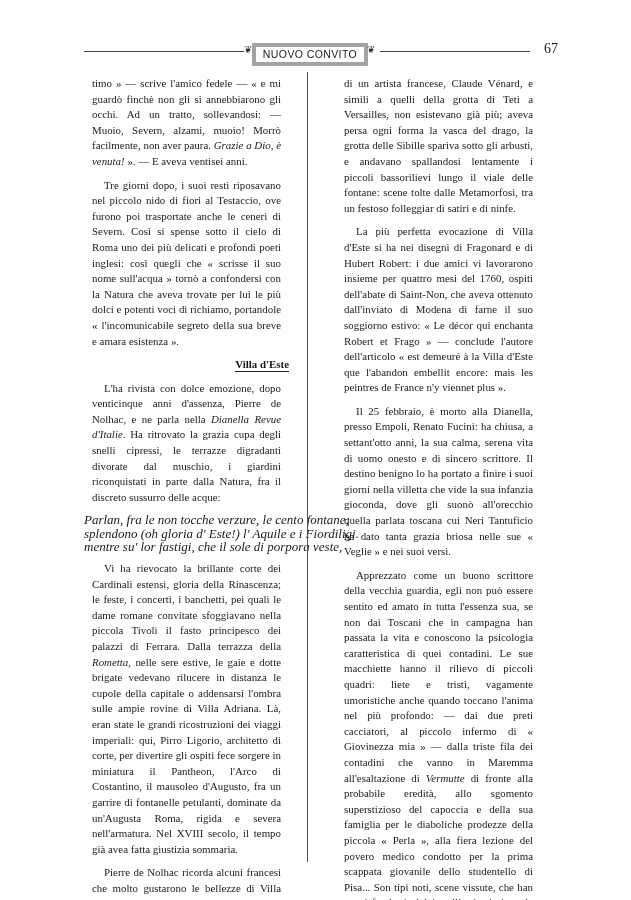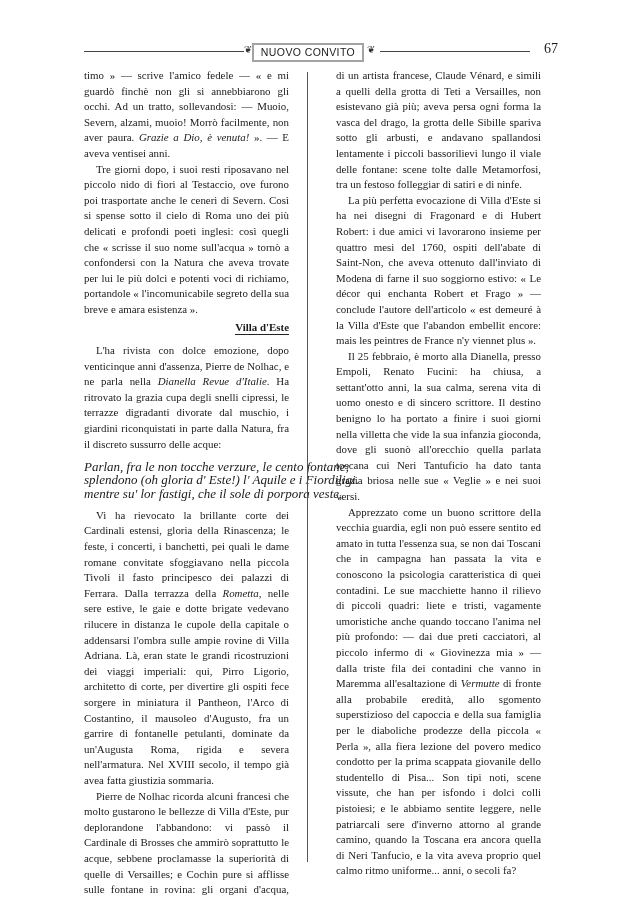--- a/index.html
+++ b/index.html
@@ -3,31 +3,31 @@
 <meta charset="utf-8">
 <style>
   html, body { margin: 0; padding: 0; background: #ffffff; }
   body { width: 631px; height: 900px; position: relative; overflow: hidden;
          font-family: "Liberation Serif", "DejaVu Serif", serif; color: #1a1a1a; }
   .header { position: absolute; top: 40px; left: 84px; width: 474px; height: 22px; }
   .rule { position: absolute; top: 11px; height: 1px; background: #444; }
   .rule.left { left: 0; width: 160px; }
   .rule.right { left: 296px; width: 150px; }
   .title-box { position: absolute; left: 168px; top: 3px; width: 108px; height: 15px;
-               border: 2px solid #a3a3a3; text-align: center; font-size: 10.5px;
+               border: 4px solid #a3a3a3; text-align: center; font-size: 10.5px;
                line-height: 15px; letter-spacing: 0.4px; font-family: "Liberation Sans", sans-serif; }
   .orn { position: absolute; top: 5px; font-size: 10px; line-height: 10px; color: #333; }
   .orn.l { left: 160px; } .orn.r { left: 283px; }
   .pagenum { position: absolute; right: 0; top: 1px; font-size: 14px; text-align: center; }
   .col { position: absolute; top: 68px; width: 205px; font-size: 10.9px; line-height: 15.6px;
          text-align: justify; }
   .col.left { left: 84px; }
   .col.right { left: 336px; }
   .divider { position: absolute; left: 307px; top: 72px; width: 1px; height: 790px; background: #555; }
-  p { margin: 0; text-indent: 12px; }
+  p { margin: 8px; text-indent: 12px; }
   p.noind { text-indent: 0; }
   .section-title { text-align: right; font-weight: bold; margin: 2px 0 8px 0; }
   .section-title span { border-bottom: 1.5px solid #222; padding-bottom: 1px; }
   .poem { font-style: italic; font-size: 13px; line-height: 13.2px; margin: 8px 0 8px 0; text-indent: 0; }
   .poem div { white-space: nowrap; }
   i { font-style: italic; }
 </style>
 </head>
 <body>
 

